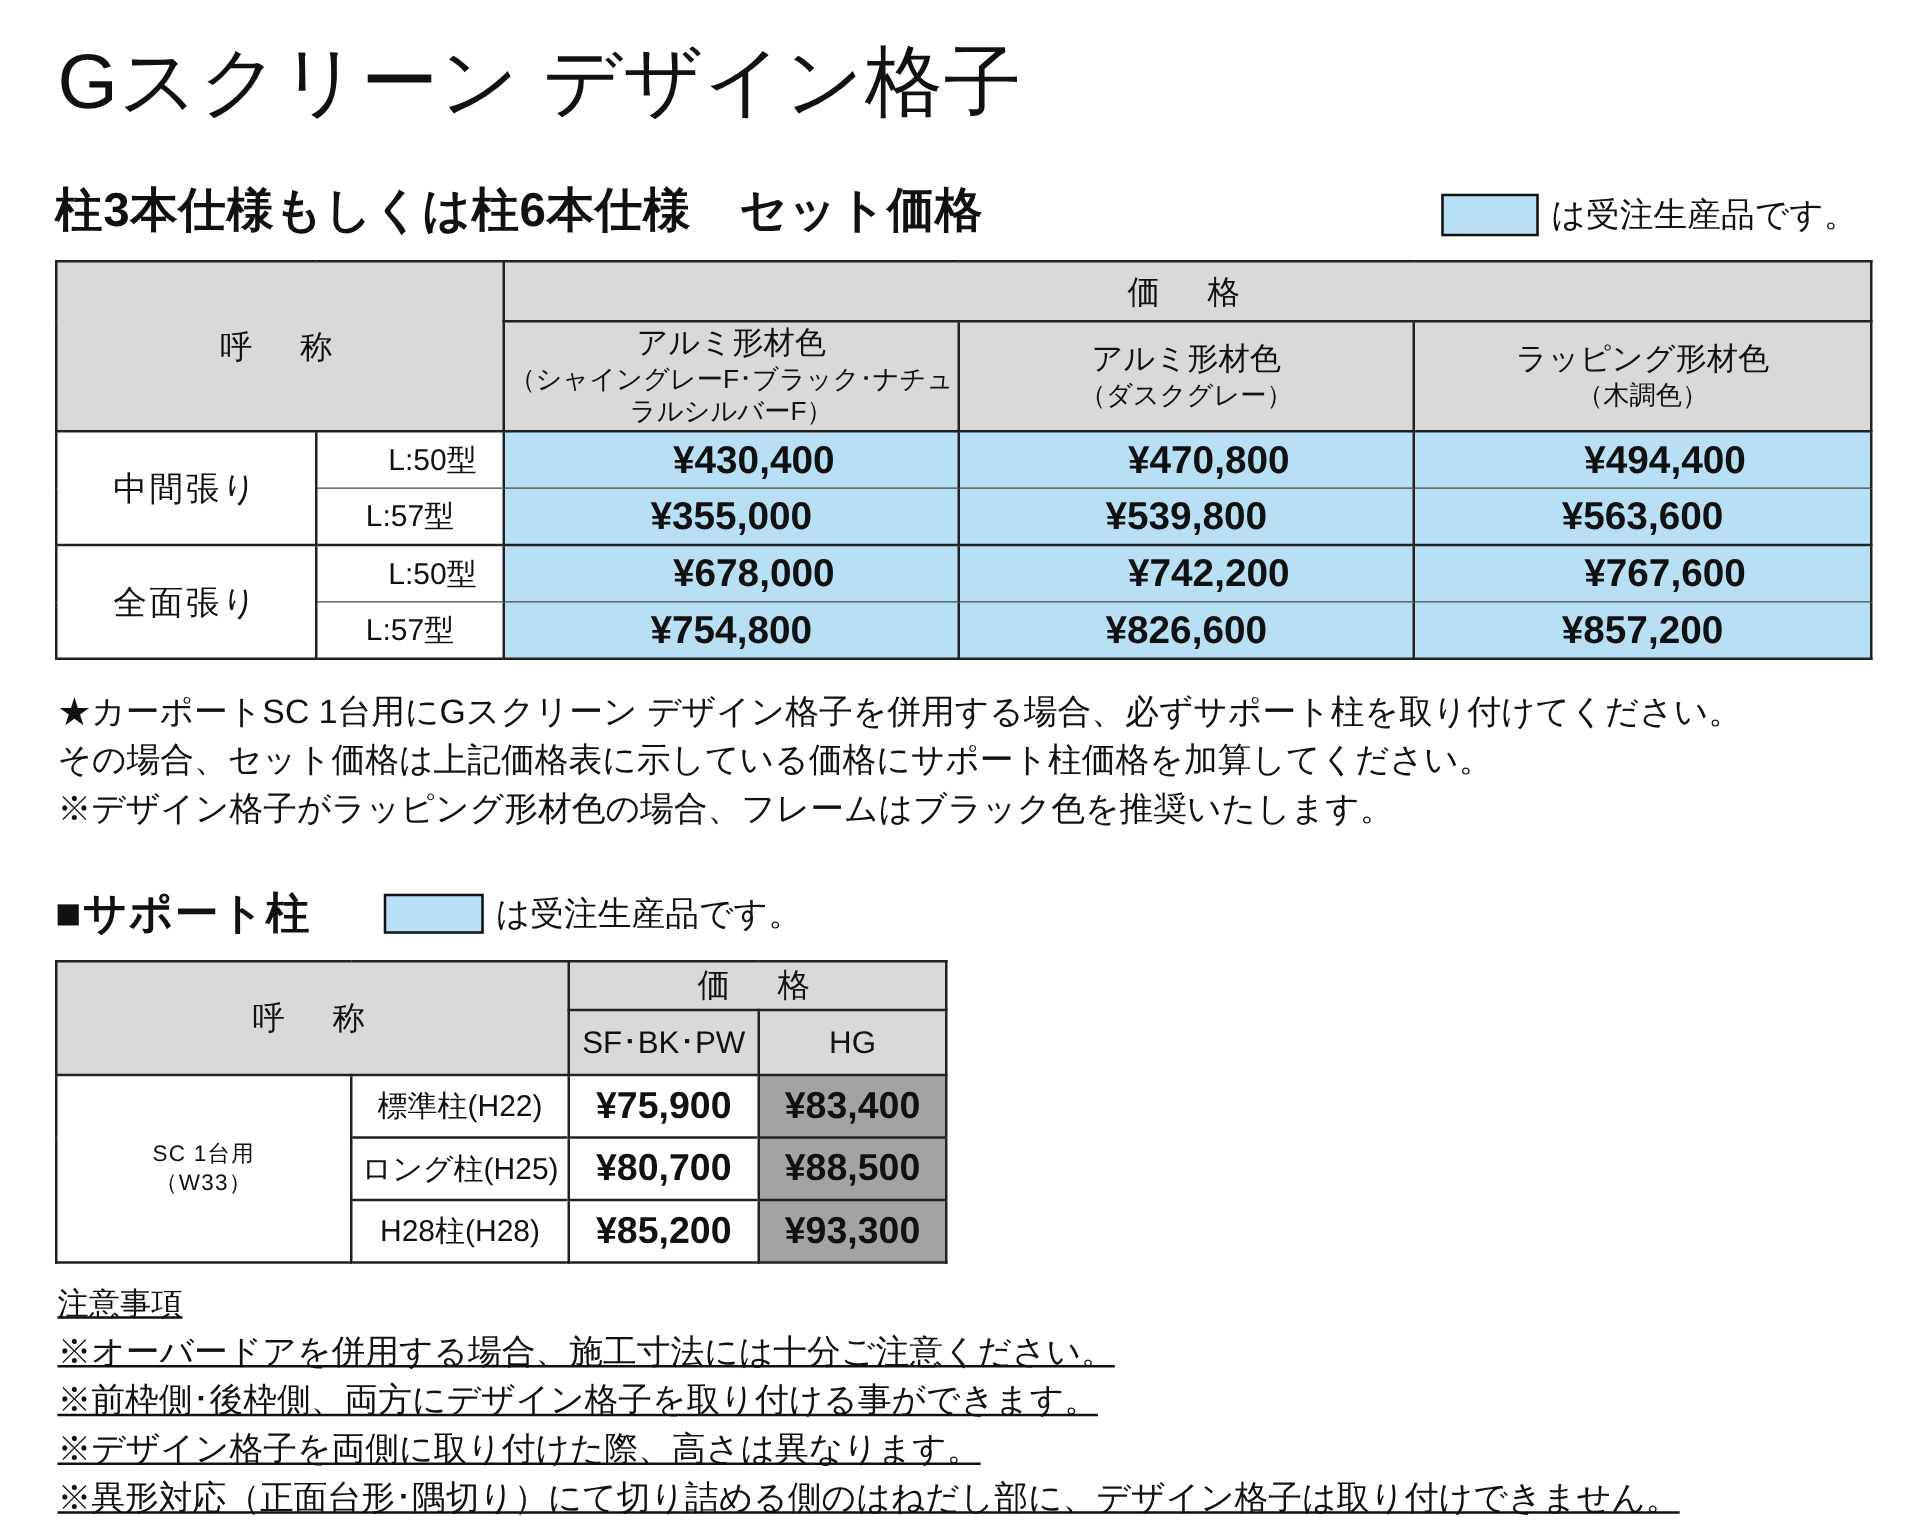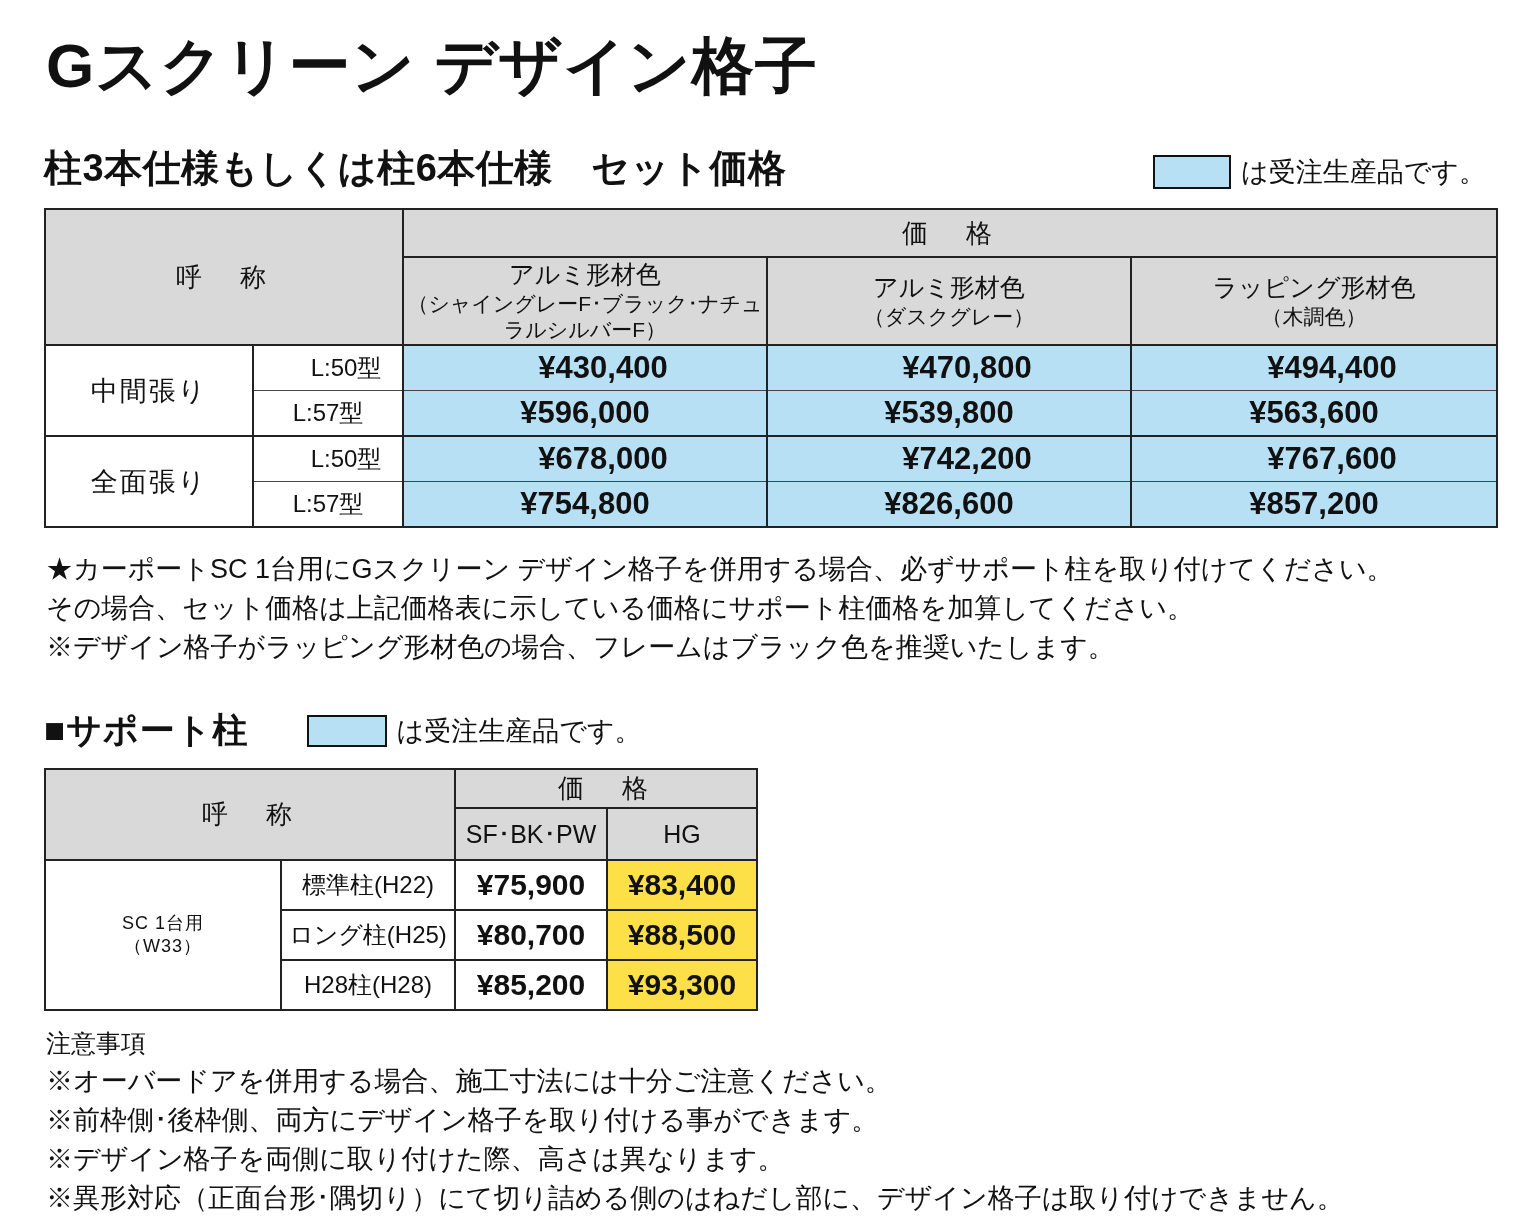--- a/index.html
+++ b/index.html
@@ -17,21 +17,21 @@
   }
   .page {
     position: relative;
     width: 1532px;
     height: 1227px;
     box-sizing: border-box;
     padding: 0 40px;
   }
   .title {
     font-size: 62px;
-    font-weight: bold;
+    font-weight: normal;
     letter-spacing: 1px;
     margin: 30px 0 0 6px;
     line-height: 1.15;
     color: #111;
   }
   .section-head-row {
     display: flex;
     align-items: flex-end;
     margin-top: 42px;
     margin-left: 4px;
@@ -150,30 +150,30 @@
     letter-spacing: 0;
     height: 48px;
   }
   .t2 .rowlabel {
     font-size: 18px;
     line-height: 1.3;
     letter-spacing: 1px;
   }
   .t2 .typelabel { font-size: 24px; height: 46px; }
   .t2 .p-white { font-size: 30px; font-weight: bold; background: #ffffff; }
-  .t2 .p-blue { font-size: 30px; font-weight: bold; background: #fde047; }
+  .t2 .p-blue { font-size: 30px; font-weight: bold; background: #a3a3a3; }
   .t2 .thin-b { border-bottom: 1px solid #444; }
 
   .footnotes {
     margin: 14px 0 0 6px;
     font-size: 27px;
     line-height: 1.45;
     color: #111;
   }
-  .footnotes div { white-space: nowrap; }
+  .footnotes div { white-space: nowrap; text-decoration: underline; }
   .footnotes .fn-title { font-size: 25px; }
 </style>
 </head>
 <body>
 
 <div class="page">
 
   <h1 class="title">Gスクリーン デザイン格子</h1>
 
   <div class="section-head-row">
@@ -214,21 +214,21 @@
 
       <tr>
         <td class="rowlabel" rowspan="2">中間張り</td>
         <td class="typelabel thin-b">L:50型</td>
         <td class="price thin-b">¥430,400</td>
         <td class="price thin-b">¥470,800</td>
         <td class="price thin-b">¥494,400</td>
       </tr>
       <tr>
         <td class="typelabel thin-t">L:57型</td>
-        <td class="price thin-t">¥596,000</td>
+        <td class="price thin-t">¥355,000</td>
         <td class="price thin-t">¥539,800</td>
         <td class="price thin-t">¥563,600</td>
       </tr>
 
       <tr>
         <td class="rowlabel" rowspan="2">全面張り</td>
         <td class="typelabel thin-b">L:50型</td>
         <td class="price thin-b">¥678,000</td>
         <td class="price thin-b">¥742,200</td>
         <td class="price thin-b">¥767,600</td>

